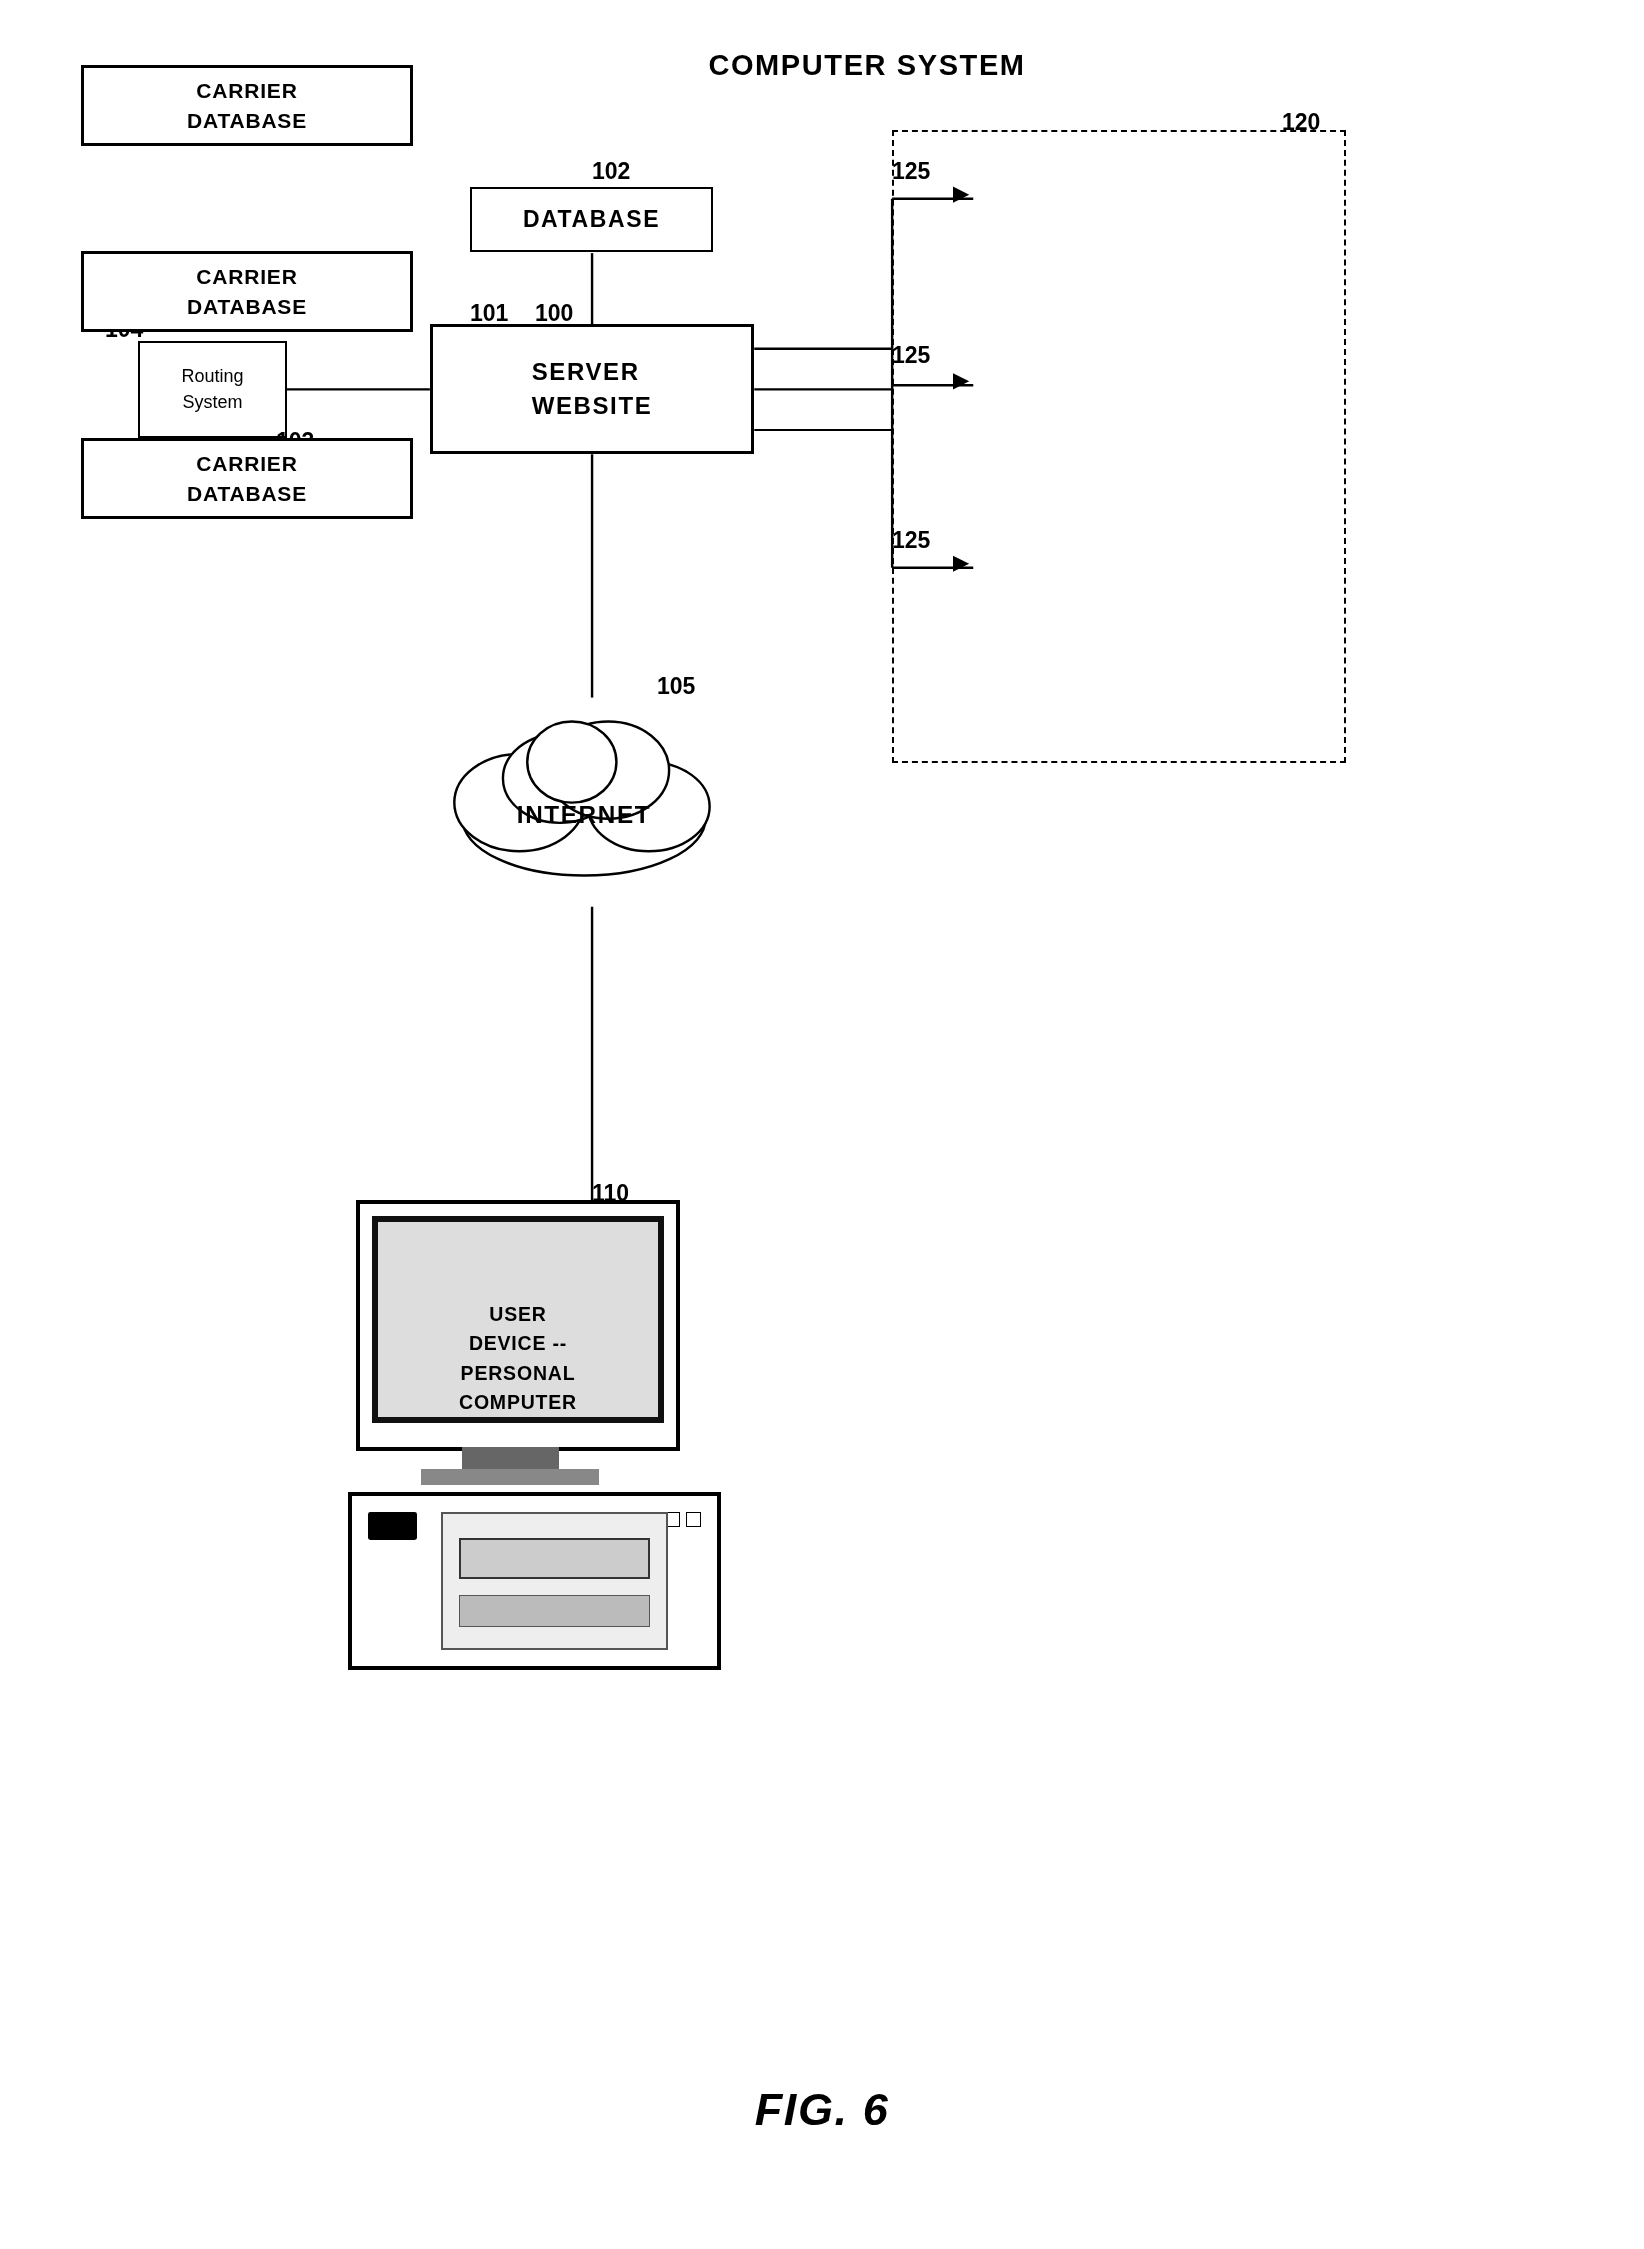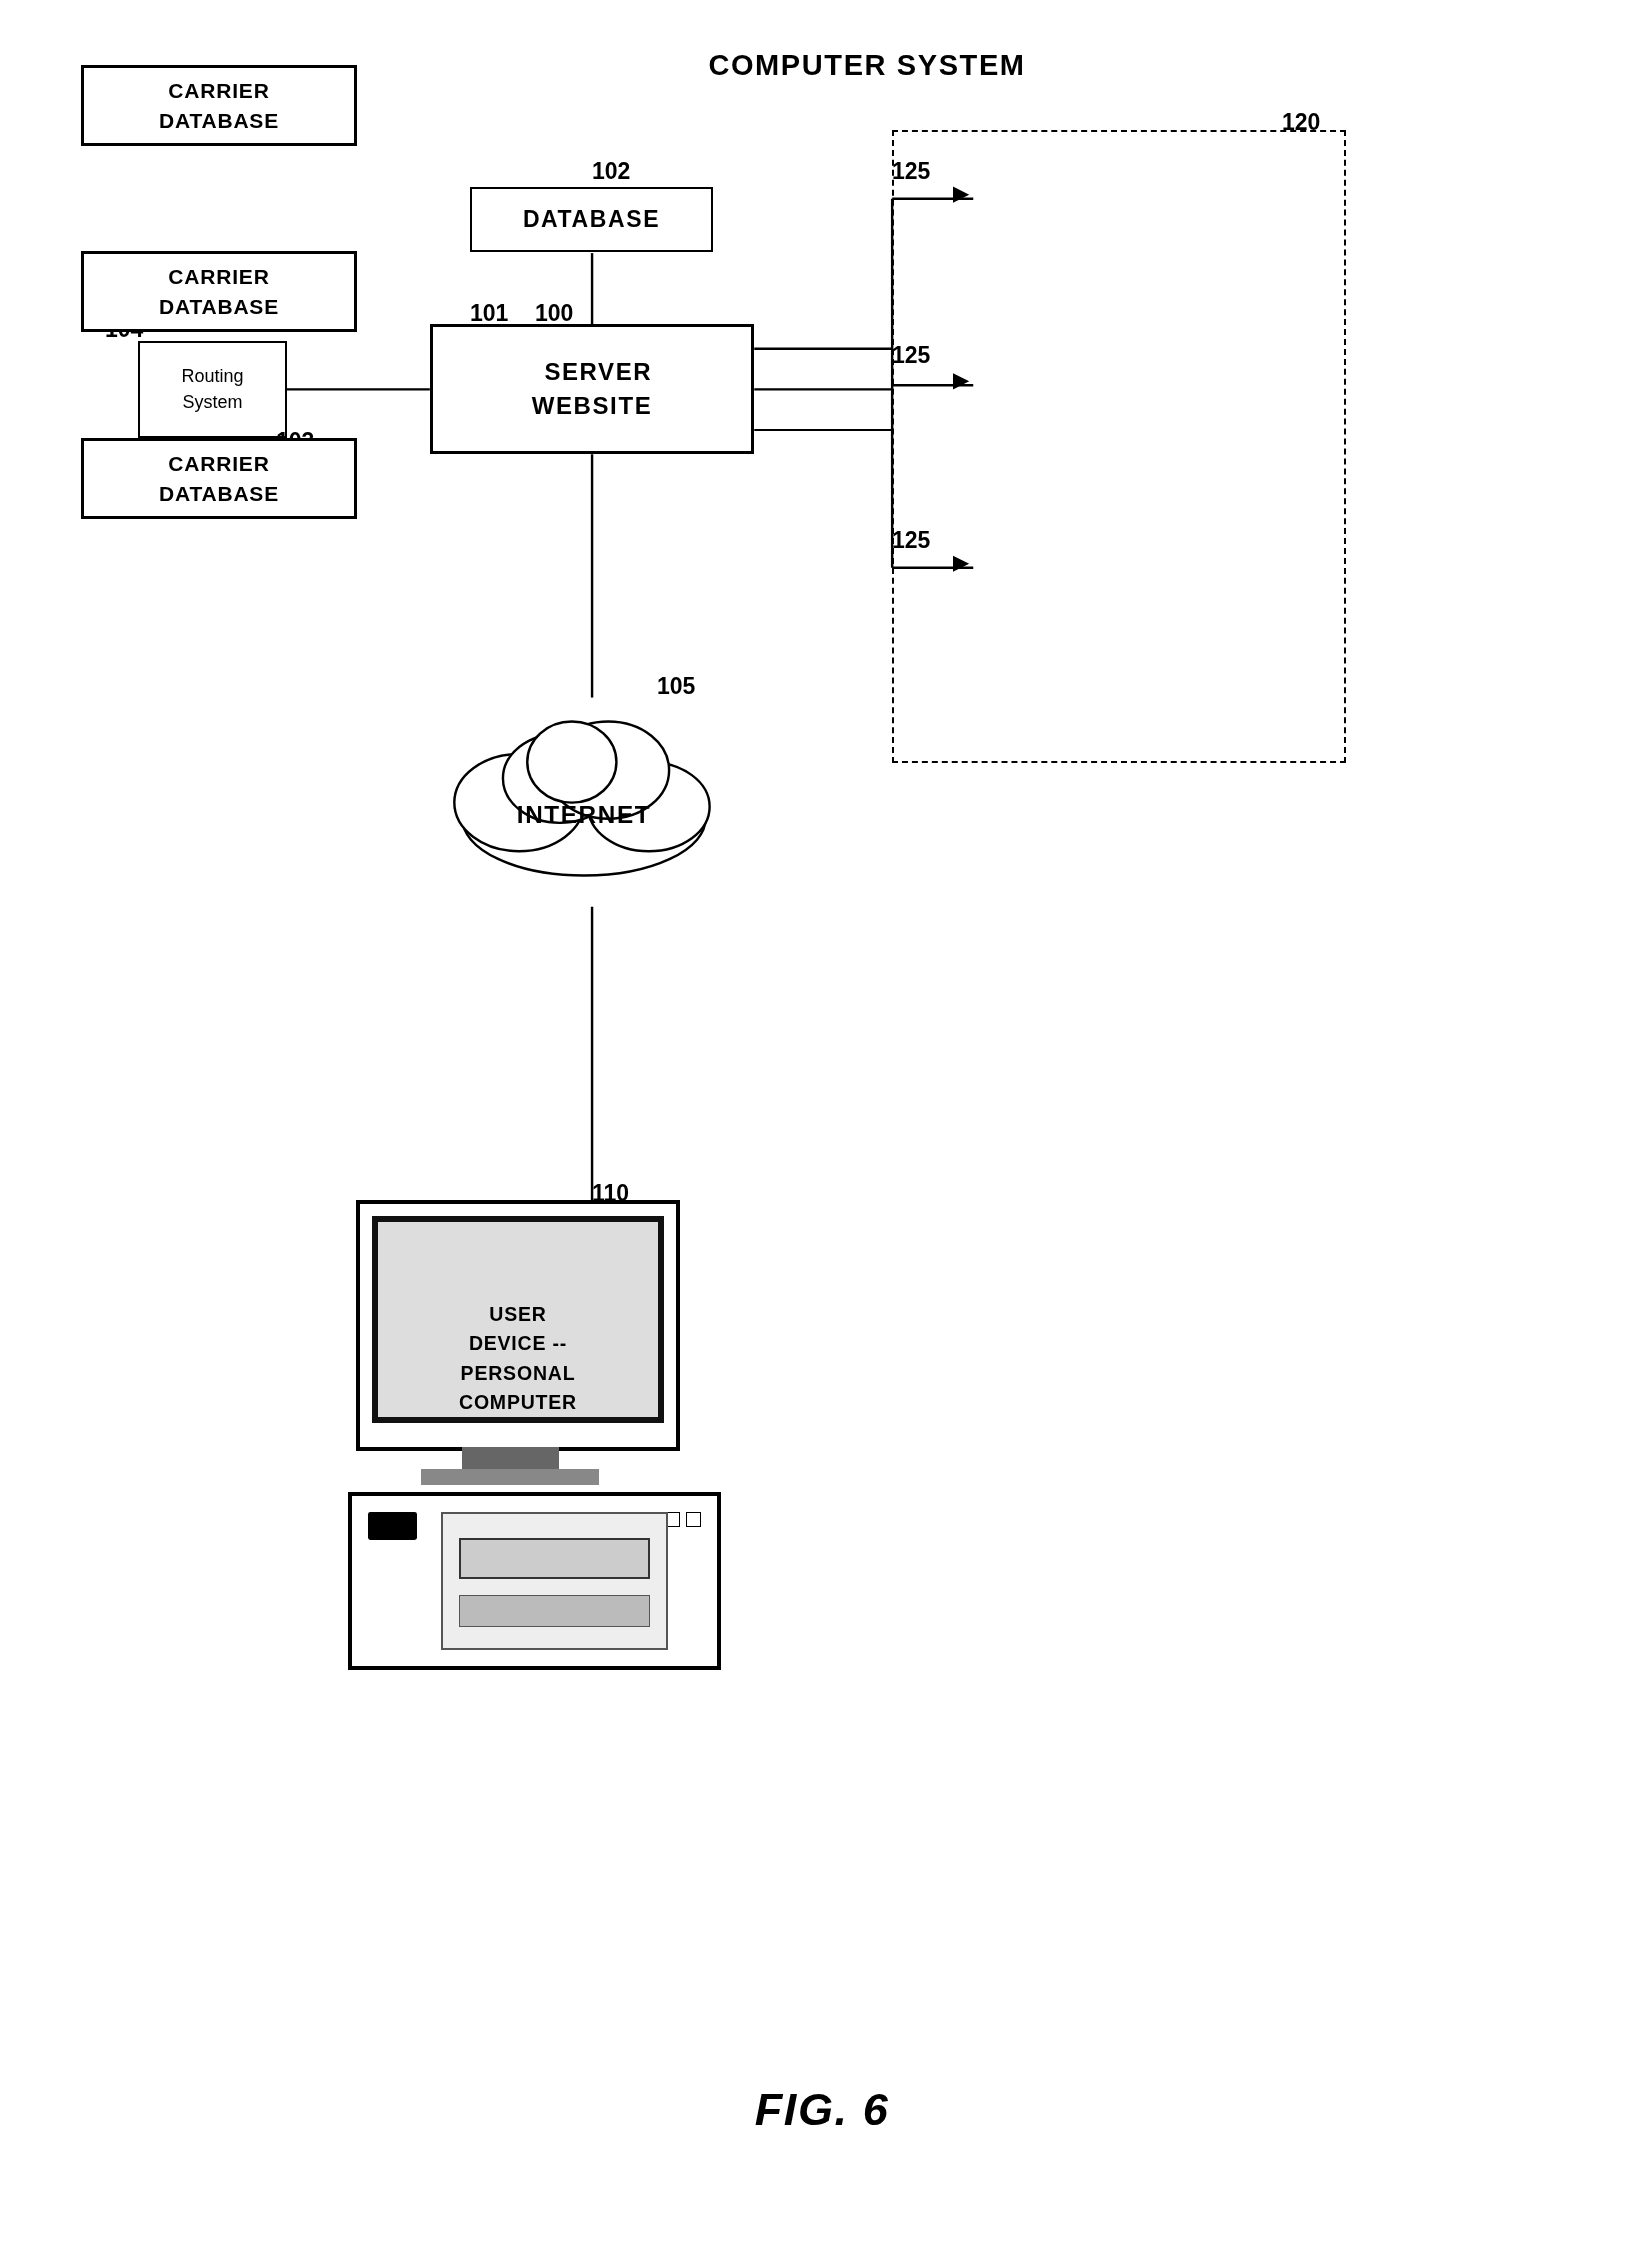--- a/index.html
+++ b/index.html
@@ -57,21 +57,21 @@
       width: 324px;
       height: 130px;
       border: 3.2px solid #000;
       background: #fff;
       display: flex;
       align-items: center;
       justify-content: center;
       font-size: 24px;
       font-weight: bold;
       letter-spacing: 1.6px;
-      text-align: right;
+      text-align: left;
       line-height: 1.4;
     }
 
     
     .routing-box {
       position: absolute;
       top: 341px;
       left: 138px;
       width: 149px;
       height: 97px;
@@ -94,21 +94,21 @@
       width: 454px;
       height: 633px;
       border: 2.4px dashed #000;
       background: transparent;
     }
 
     
     .carrier-box {
       position: absolute;
       left: 81px;
-      width: 276px;
+      width: 332px;
       height: 81px;
       border: 3.2px solid #000;
       background: #fff;
       display: flex;
       align-items: center;
       justify-content: center;
       font-size: 21px;
       font-weight: bold;
       letter-spacing: 0.8px;
       text-align: center;

